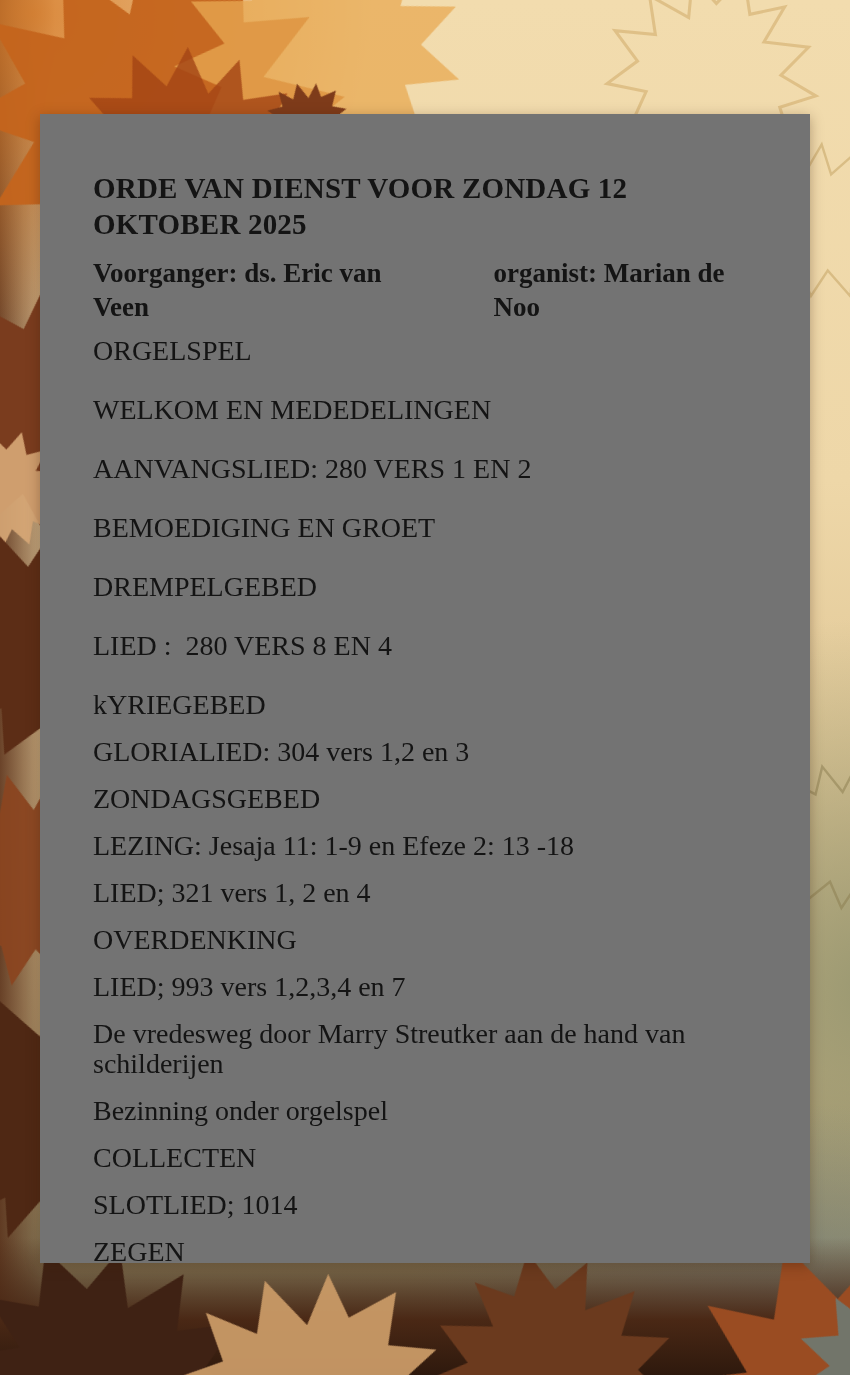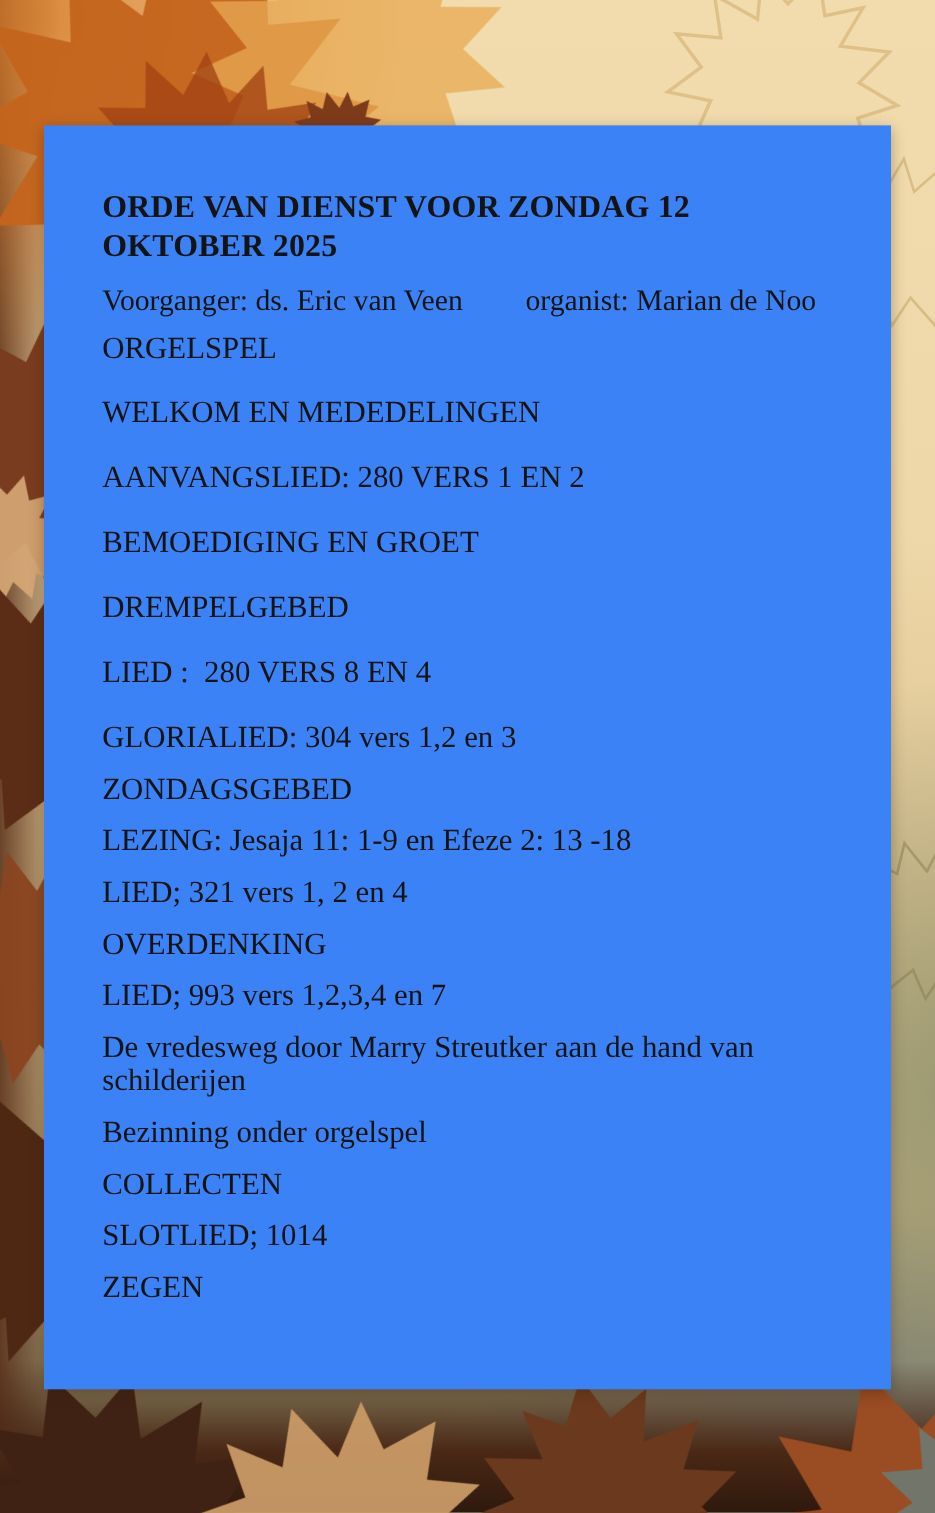--- a/index.html
+++ b/index.html
@@ -33,42 +33,42 @@
   }
   .leaf.outline { filter: none; }
 
   
   .page {
     position: absolute;
     left: 40px;
     top: 114px;
     width: 770px;
     height: 1149px;
-    background: #3b82f6;
+    background: #737373;
     box-shadow: 0 3px 12px rgba(60, 30, 10, 0.35);
     box-sizing: border-box;
     padding: 56px 38px 0 53px;
     color: #141414;
   }
 
   .page-title {
     font-size: 29px;
     line-height: 36px;
     font-weight: bold;
     margin: 0 0 14px 0;
     white-space: pre-wrap;
     letter-spacing: 0.2px;
   }
 
   .presider-row {
     display: flex;
     gap: 57px;
     font-size: 27px;
     line-height: 34px;
-    font-weight: normal;
+    font-weight: bold;
     margin: 0 0 12px 0;
     white-space: pre-wrap;
   }
 
   .line {
     font-size: 28px;
     line-height: 30px;
     white-space: pre-wrap;
   }
   .sp-wide  { margin-bottom: 29px; }
@@ -152,20 +152,21 @@
     <span>Voorganger: ds. Eric van Veen</span>
     <span>organist: Marian de Noo</span>
   </div>
 
   <div class="line sp-wide">ORGELSPEL</div>
   <div class="line sp-wide">WELKOM EN MEDEDELINGEN</div>
   <div class="line sp-wide">AANVANGSLIED: 280 VERS 1 EN 2</div>
   <div class="line sp-wide">BEMOEDIGING EN GROET</div>
   <div class="line sp-wide">DREMPELGEBED</div>
   <div class="line sp-wide">LIED :  280 VERS 8 EN 4</div>
+  <div class="line sp-narrow">kYRIEGEBED</div>
   <div class="line sp-narrow">GLORIALIED: 304 vers 1,2 en 3</div>
   <div class="line sp-narrow">ZONDAGSGEBED</div>
   <div class="line sp-narrow">LEZING: Jesaja 11: 1-9 en Efeze 2: 13 -18</div>
   <div class="line sp-narrow">LIED; 321 vers 1, 2 en 4</div>
   <div class="line sp-narrow">OVERDENKING</div>
   <div class="line sp-narrow">LIED; 993 vers 1,2,3,4 en 7</div>
   <div class="line sp-narrow">De vredesweg door Marry Streutker aan de hand van schilderijen</div>
   <div class="line sp-narrow">Bezinning onder orgelspel</div>
   <div class="line sp-narrow">COLLECTEN</div>
   <div class="line sp-narrow">SLOTLIED; 1014</div>

